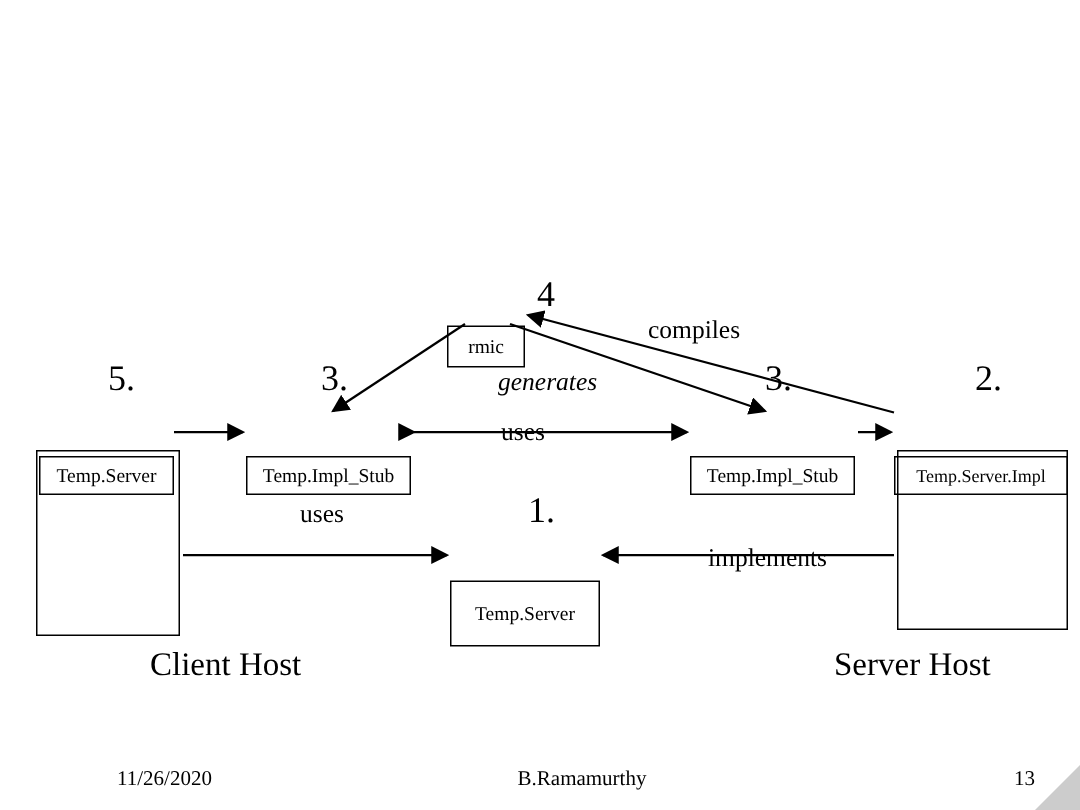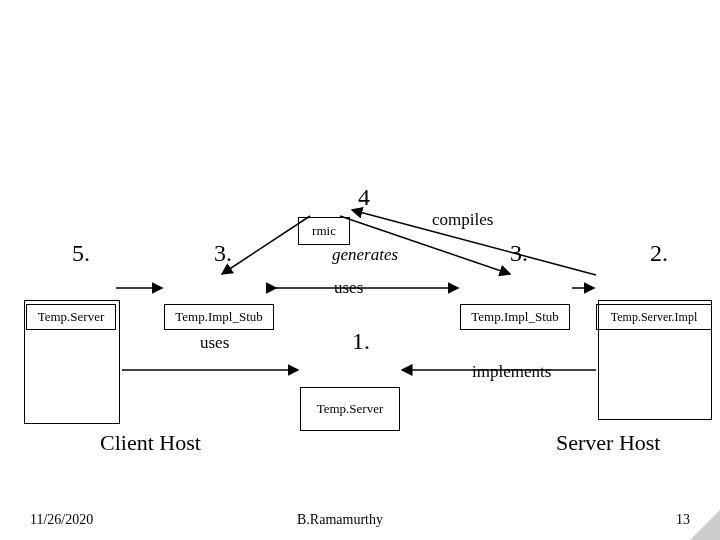--- a/index.html
+++ b/index.html
@@ -60,20 +60,21 @@
   .hostlabel {
     position: absolute;
     font-size: 22px;
     white-space: nowrap;
   }
   
   .footer-left, .footer-center, .footer-right {
     position: absolute;
     font-size: 14px;
     bottom: 12px;
+    margin-left: 48px;
   }
   .footer-left  { left: 30px; }
   .footer-center{ left: 0; width: 680px; text-align: center; }
   .footer-right { right: 30px; }
   
   .curl {
     position: absolute;
     right: 0;
     bottom: 0;
     width: 30px;

